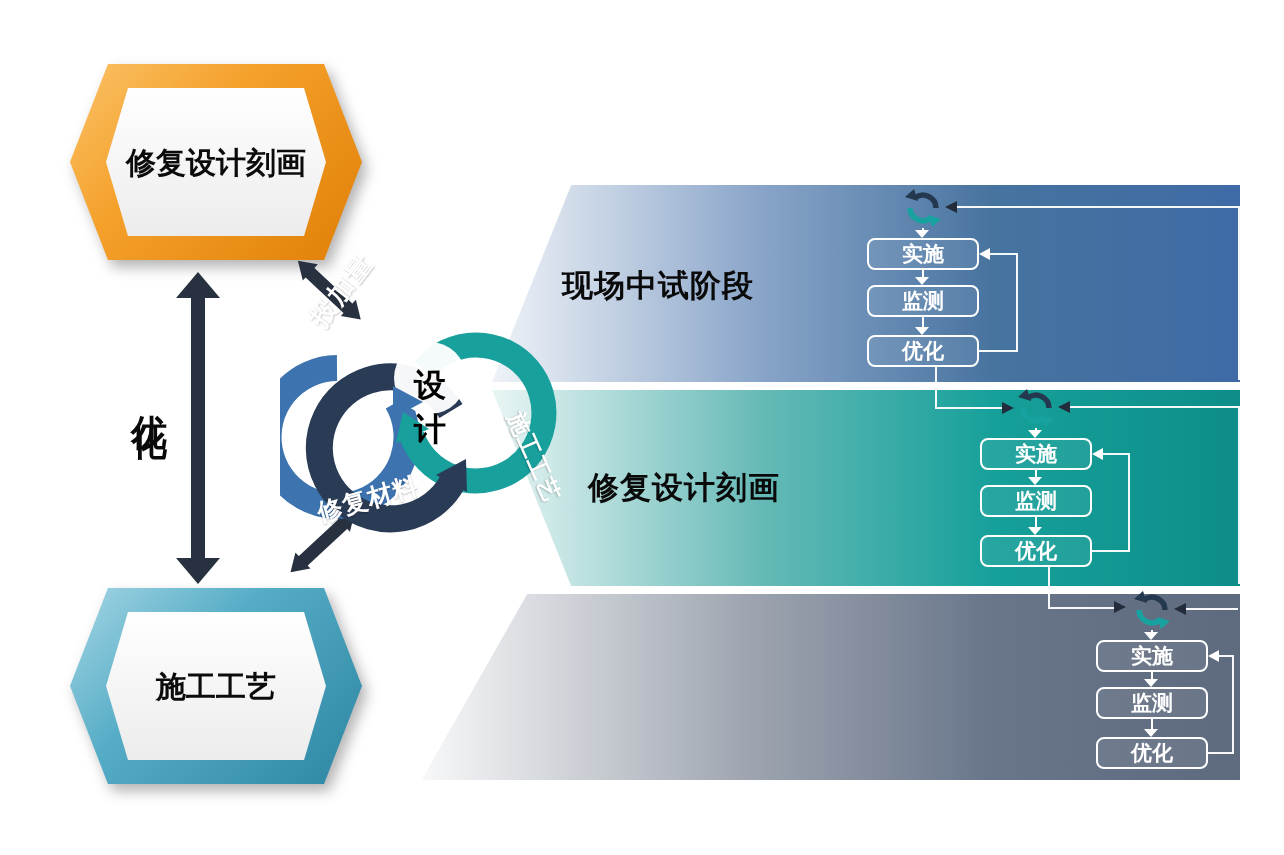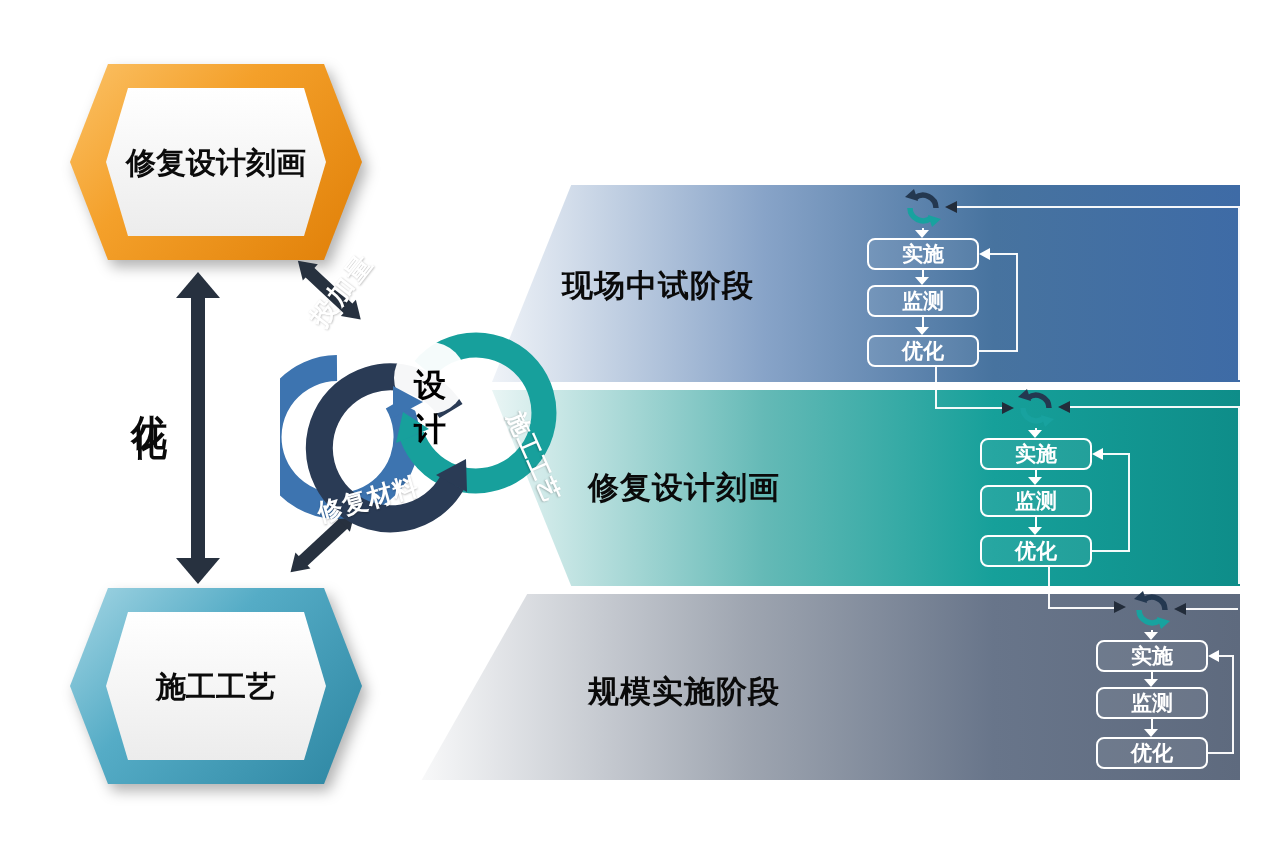--- a/index.html
+++ b/index.html
@@ -70,21 +70,20 @@
 <body>
 
 <div class="canvas">
 
   <div class="band" id="band1"></div>
   <div class="band" id="band2"></div>
   <div class="band" id="band3"></div>
 
   <div class="stage-label" style="left:562px;top:265px">现场中试阶段</div>
   <div class="stage-label" style="left:588px;top:467px">修复设计刻画</div>
-  <div class="stage-label" style="left:588px;top:671px">规模实施阶段</div>
 
   <div class="flow" style="left:867px;top:188px">
     <svg class="cicon" viewBox="0 0 40 40">
       <path d="M33,20 A13,13 0 0,0 12,10" fill="none" stroke="#243850" stroke-width="5.5"></path>
       <polygon points="15,13 2,9 11,1" fill="#243850"></polygon>
       <path d="M7,20 A13,13 0 0,0 28,30" fill="none" stroke="#18a29f" stroke-width="5.5"></path>
       <polygon points="25,27 38,31 29,39" fill="#18a29f"></polygon>
     </svg>
     <div class="fstem" style="top:40px;height:3px"></div>
     <div class="fhead" style="top:42px"></div>

